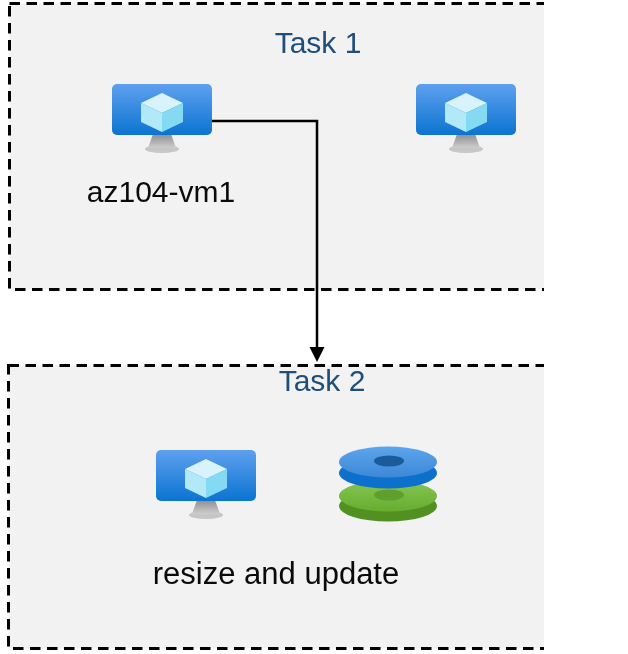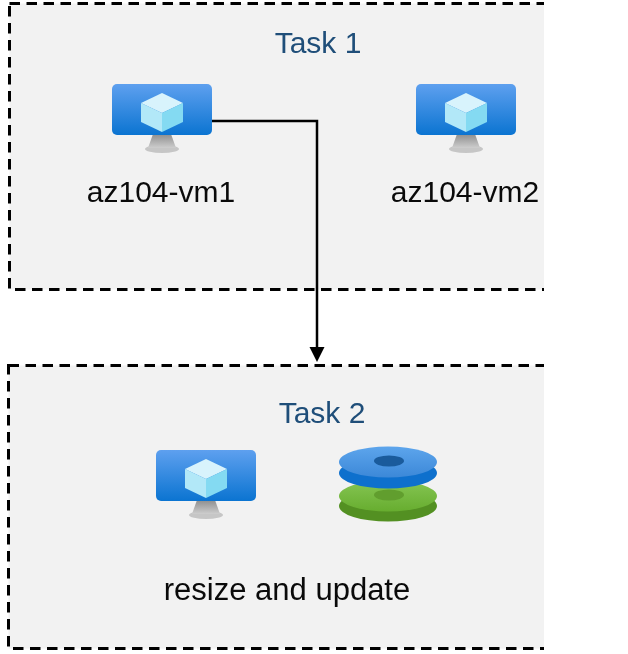--- a/index.html
+++ b/index.html
@@ -103,20 +103,19 @@
     <use href="#diskStack" transform="translate(338,446)"></use>
   </svg>
 
   <div class="txt task-title" style="left:318px; top:26px;">Task 1</div>
 
   <div class="txt vm-label" style="left:161px; top:172px;">
     <span>az104-vm1</span>
   </div>
 
   <div class="txt vm-label" style="left:465px; top:172px;">
-    <span>az104-vm2</span>
   </div>
 
-  <div class="txt task-title" style="left:322px; top:396px;">Task 2</div>
+  <div class="txt task-title" style="left:322px; top:364px;">Task 2</div>
 
-  <div class="txt caption" style="left:287px; top:556px;margin-top:16px;">resize and update</div>
+  <div class="txt caption" style="left:276px; top:556px;">resize and update</div>
 
 </div>
 
 </body></html>

